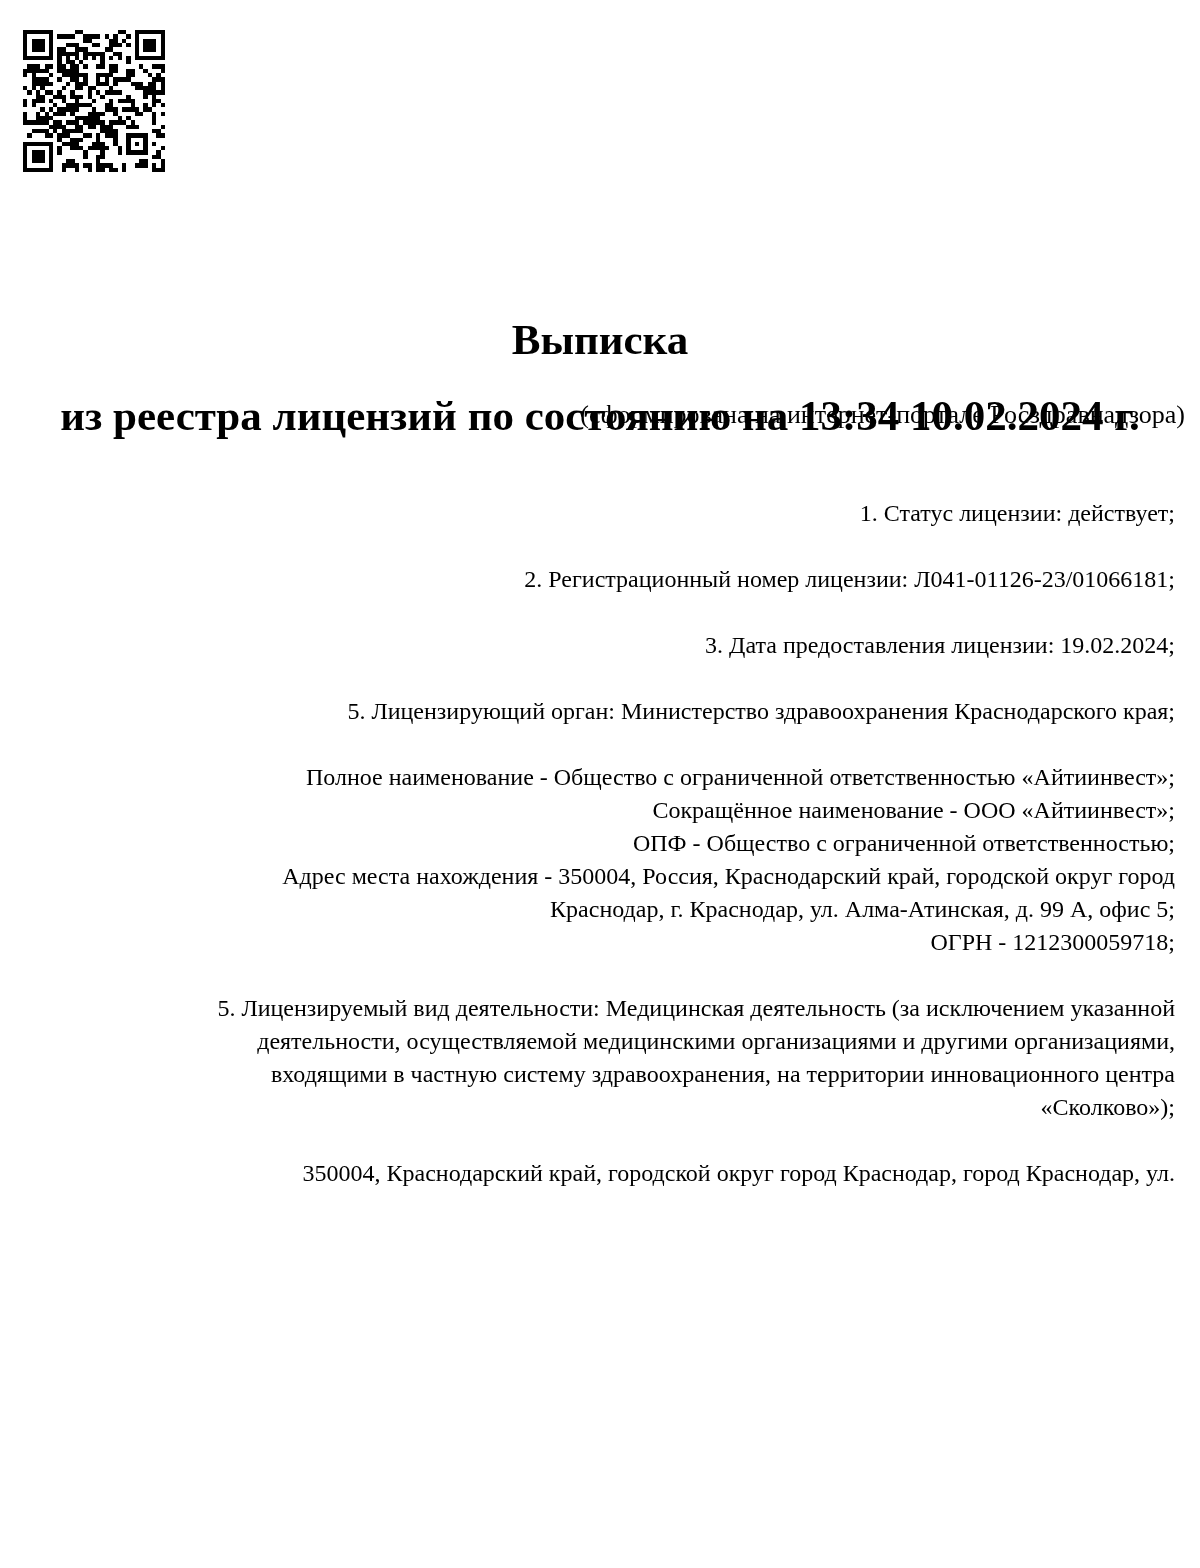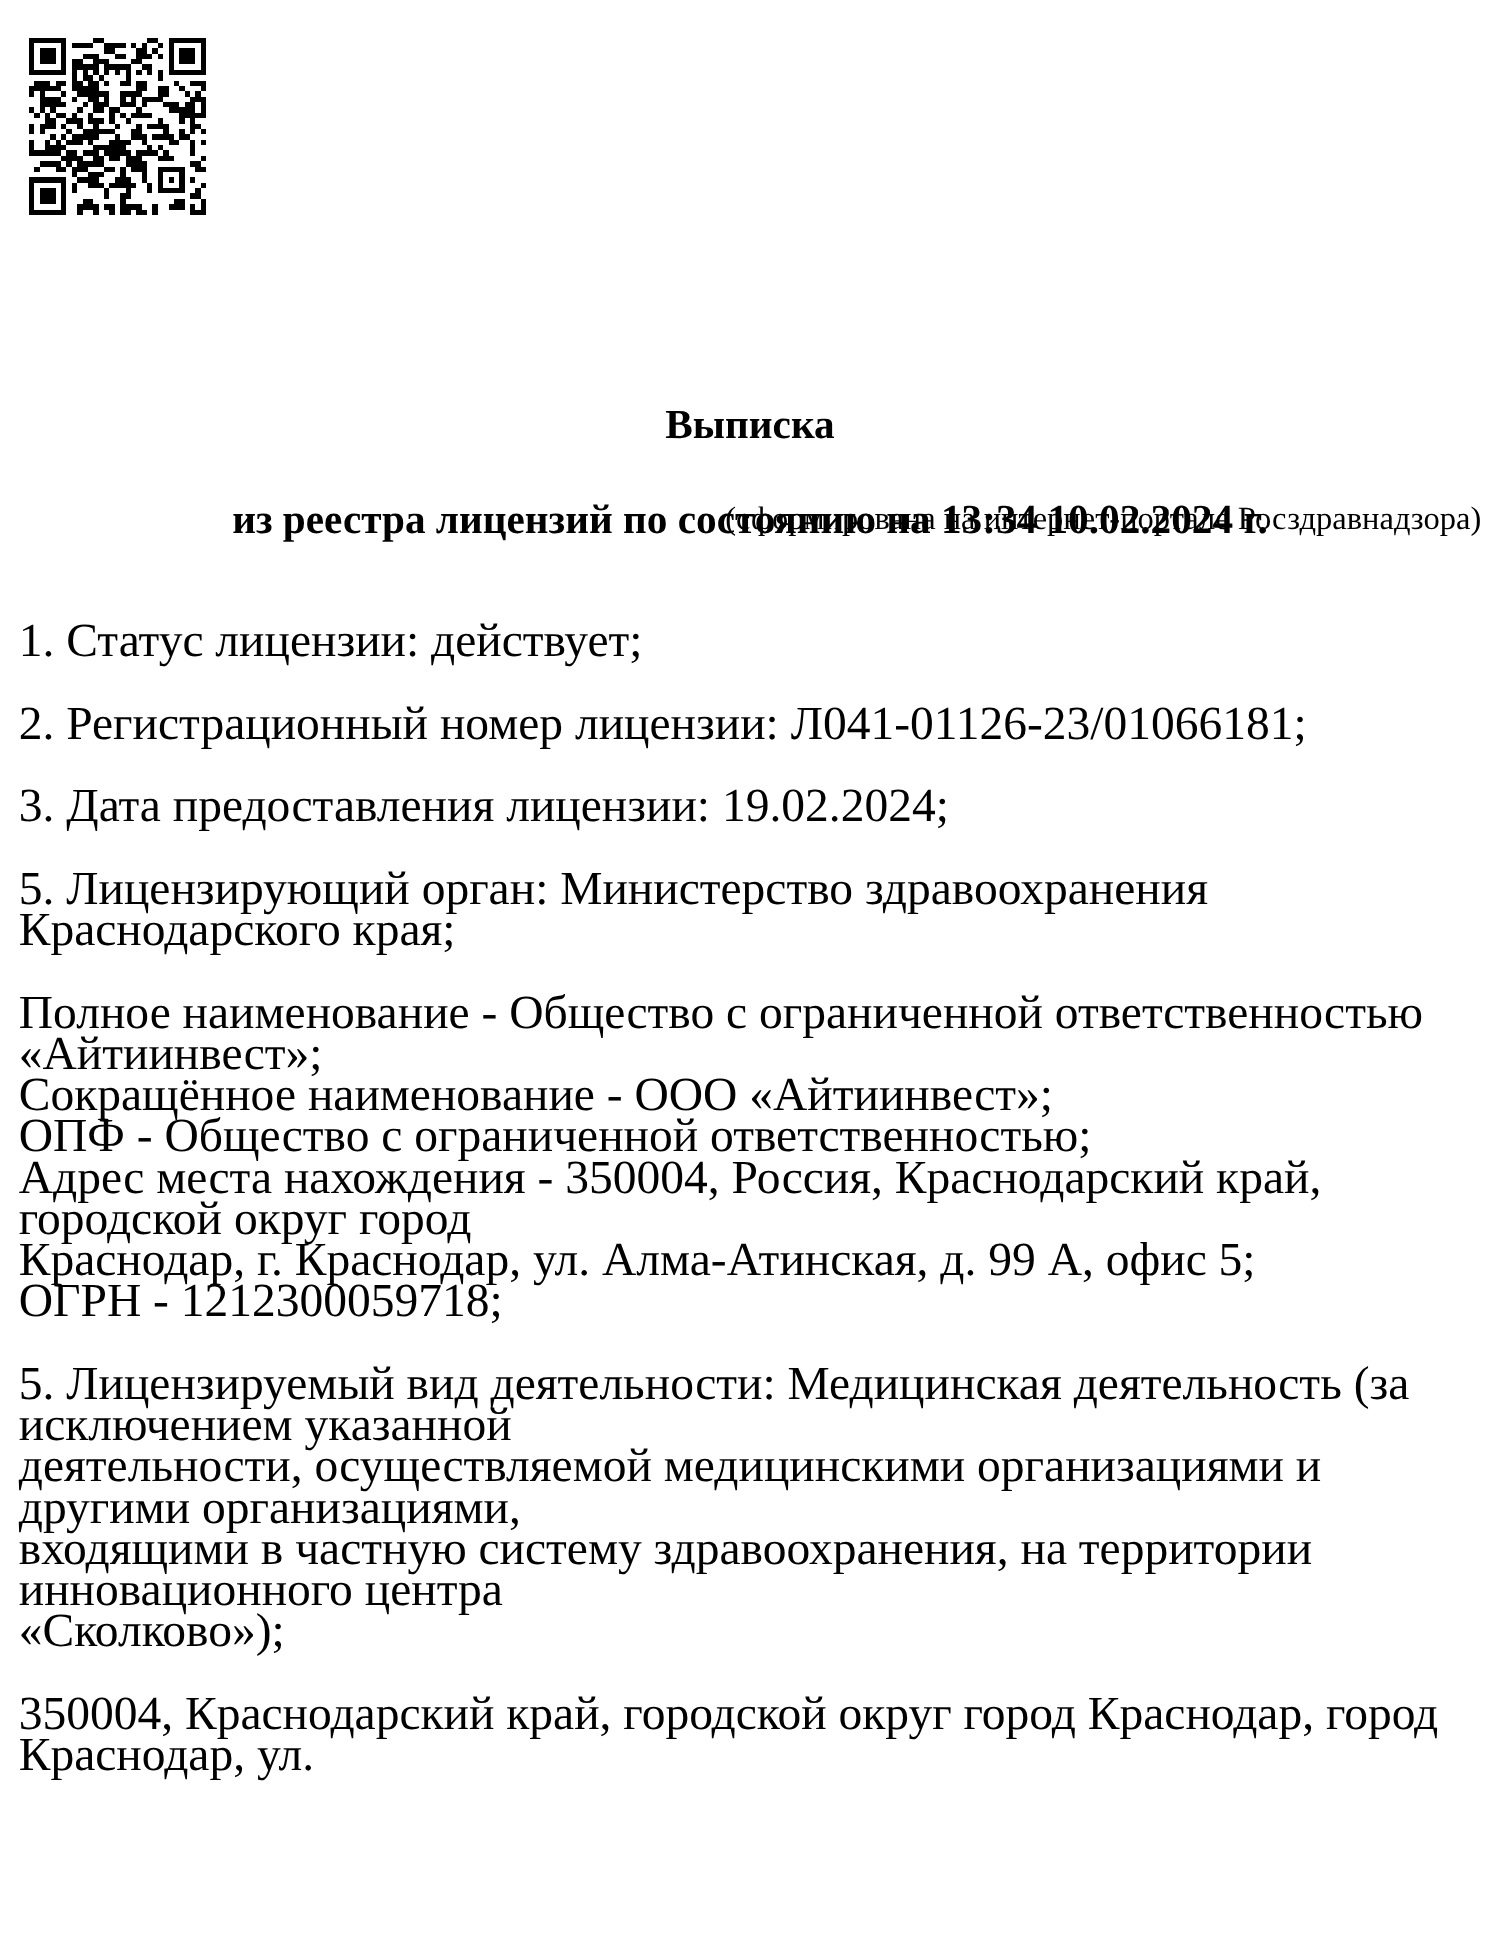--- a/index.html
+++ b/index.html
@@ -23,41 +23,41 @@
     width: 142px;
     height: 142px;
   }
   .title-block {
     position: absolute;
     top: 283px;
     left: 0;
     width: 100%;
     text-align: center;
     font-weight: bold;
-    font-size: 33px;
+    font-size: 43px;
     line-height: 38px;
     white-space: pre-line;
   }
   .subtitle {
     position: absolute;
     top: 400px;
     left: 0;
     right: 15px;
     text-align: right;
     font-size: 26px;
     line-height: 30px;
   }
   .content {
     position: absolute;
     top: 497px;
     left: 15px;
     right: 25px;
-    font-size: 38px;
+    font-size: 24px;
     line-height: 33px;
-    text-align: left;
+    text-align: right;
   }
   .content p {
     margin: 0 0 33px 0;
     white-space: pre-line;
   }
 </style>
 </head>
 <body>
 
 <div class="page">

